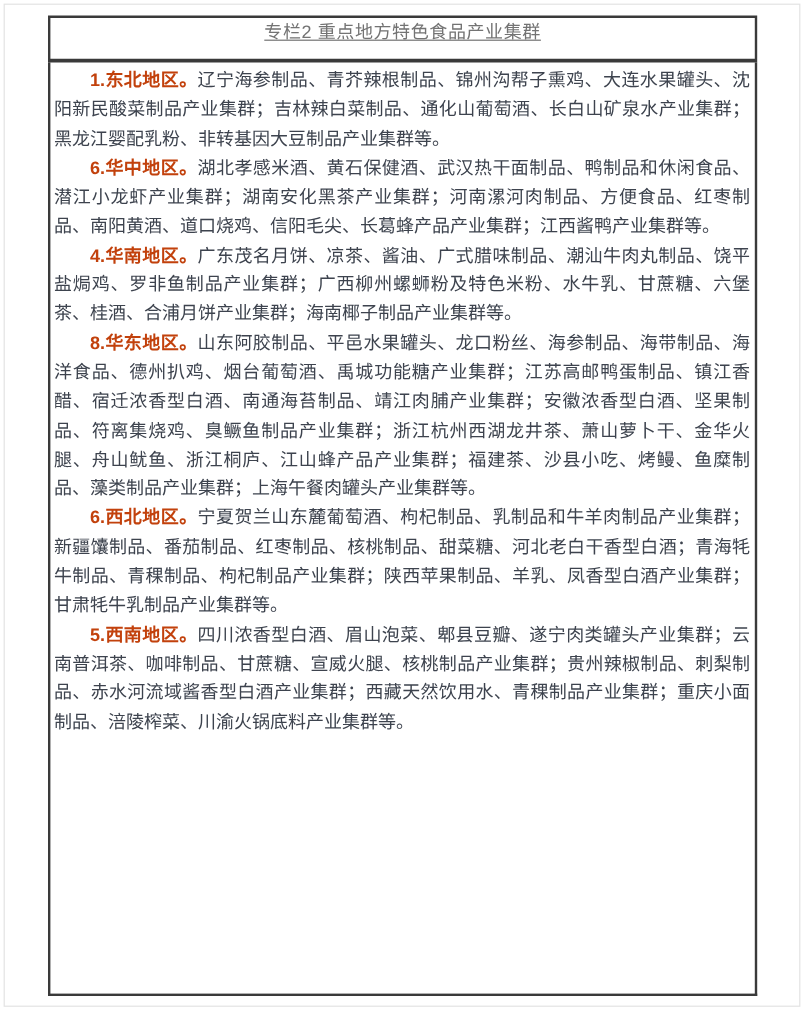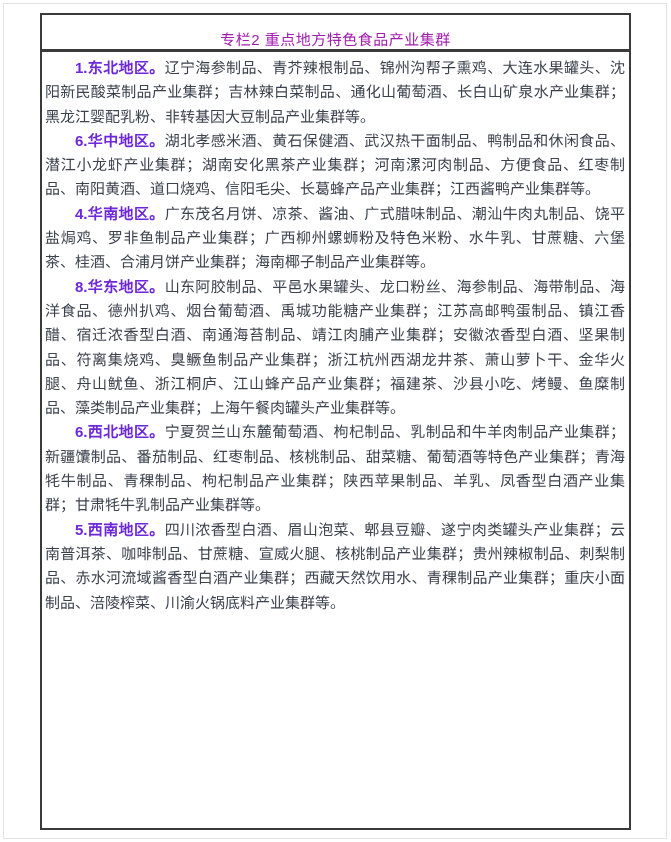--- a/index.html
+++ b/index.html
@@ -15,43 +15,44 @@
     border:1px solid #e3e3e3;
     pointer-events:none;
   }
   .panel{
     position:absolute; left:40px; top:13px; width:591px;
   }
   .title-box{
     width:100%; height:39px;
     border:2px solid #3a3a3a;
     border-bottom-width:3px;
-    display:flex; align-items:flex-end; justify-content:center;
+    display:flex; align-items:flex-start; justify-content:center;
     font-size:15px;
     letter-spacing:0.5px;
-    color:#a21caf;
+    color:#737373;
+    text-decoration:underline;
   }
   .content-box{
     width:100%; height:778px;
     border:2px solid #3a3a3a;
     border-top:none;
     padding:4px 4px 4px 3px;
     overflow:hidden;
   }
   .sec{
     font-size:15px;
     line-height:24.3px;
     color:#3d434e;
     text-align:justify;
     text-indent:2em;
     word-break:break-all;
   }
   .sec b{
     font-weight:bold;
-    color:#6d28d9;
+    color:#c2410c;
   }
 </style>
 </head>
 <body>
 
 <div class="page-frame"></div>
 
 <div class="panel">
 
   <div class="title-box">
@@ -62,18 +63,18 @@
 
     <p class="sec"><b>1.东北地区。</b><span>辽宁海参制品、青芥辣根制品、锦州沟帮子熏鸡、大连水果罐头、沈阳新民酸菜制品产业集群；吉林辣白菜制品、通化山葡萄酒、长白山矿泉水产业集群；黑龙江婴配乳粉、非转基因大豆制品产业集群等。</span></p>
 
 
     <p class="sec"><b>6.华中地区。</b><span>湖北孝感米酒、黄石保健酒、武汉热干面制品、鸭制品和休闲食品、潜江小龙虾产业集群；湖南安化黑茶产业集群；河南漯河肉制品、方便食品、红枣制品、南阳黄酒、道口烧鸡、信阳毛尖、长葛蜂产品产业集群；江西酱鸭产业集群等。</span></p>
 
     <p class="sec"><b>4.华南地区。</b><span>广东茂名月饼、凉茶、酱油、广式腊味制品、潮汕牛肉丸制品、饶平盐焗鸡、罗非鱼制品产业集群；广西柳州螺蛳粉及特色米粉、水牛乳、甘蔗糖、六堡茶、桂酒、合浦月饼产业集群；海南椰子制品产业集群等。</span></p>
 
     <p class="sec"><b>8.华东地区。</b><span>山东阿胶制品、平邑水果罐头、龙口粉丝、海参制品、海带制品、海洋食品、德州扒鸡、烟台葡萄酒、禹城功能糖产业集群；江苏高邮鸭蛋制品、镇江香醋、宿迁浓香型白酒、南通海苔制品、靖江肉脯产业集群；安徽浓香型白酒、坚果制品、符离集烧鸡、臭鳜鱼制品产业集群；浙江杭州西湖龙井茶、萧山萝卜干、金华火腿、舟山鱿鱼、浙江桐庐、江山蜂产品产业集群；福建茶、沙县小吃、烤鳗、鱼糜制品、藻类制品产业集群；上海午餐肉罐头产业集群等。</span></p>
 
-    <p class="sec"><b>6.西北地区。</b><span>宁夏贺兰山东麓葡萄酒、枸杞制品、乳制品和牛羊肉制品产业集群；新疆馕制品、番茄制品、红枣制品、核桃制品、甜菜糖、葡萄酒等特色产业集群；青海牦牛制品、青稞制品、枸杞制品产业集群；陕西苹果制品、羊乳、凤香型白酒产业集群；甘肃牦牛乳制品产业集群等。</span></p>
+    <p class="sec"><b>6.西北地区。</b><span>宁夏贺兰山东麓葡萄酒、枸杞制品、乳制品和牛羊肉制品产业集群；新疆馕制品、番茄制品、红枣制品、核桃制品、甜菜糖、河北老白干香型白酒；青海牦牛制品、青稞制品、枸杞制品产业集群；陕西苹果制品、羊乳、凤香型白酒产业集群；甘肃牦牛乳制品产业集群等。</span></p>
 
     <p class="sec"><b>5.西南地区。</b><span>四川浓香型白酒、眉山泡菜、郫县豆瓣、遂宁肉类罐头产业集群；云南普洱茶、咖啡制品、甘蔗糖、宣威火腿、核桃制品产业集群；贵州辣椒制品、刺梨制品、赤水河流域酱香型白酒产业集群；西藏天然饮用水、青稞制品产业集群；重庆小面制品、涪陵榨菜、川渝火锅底料产业集群等。</span></p>
 
   </div>
 </div>
 
 </body></html>

